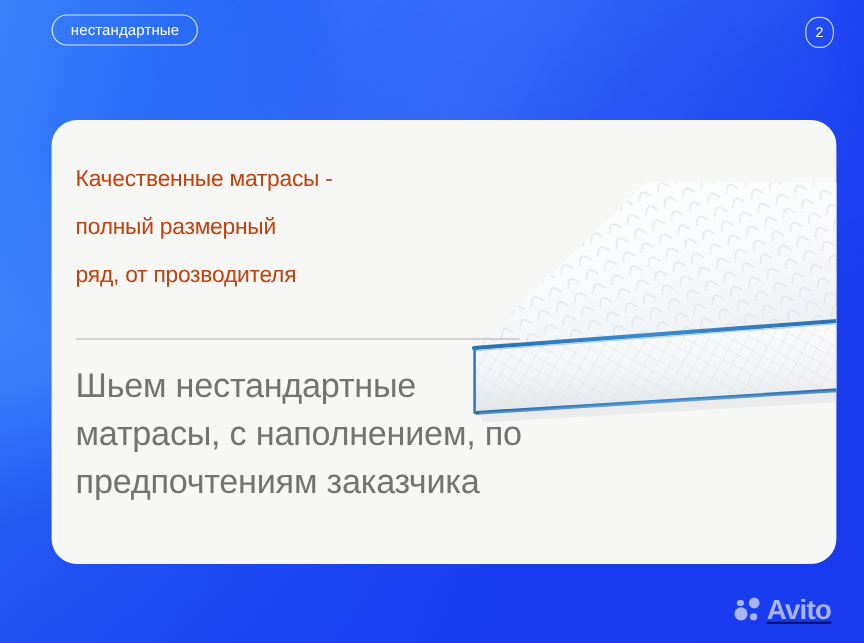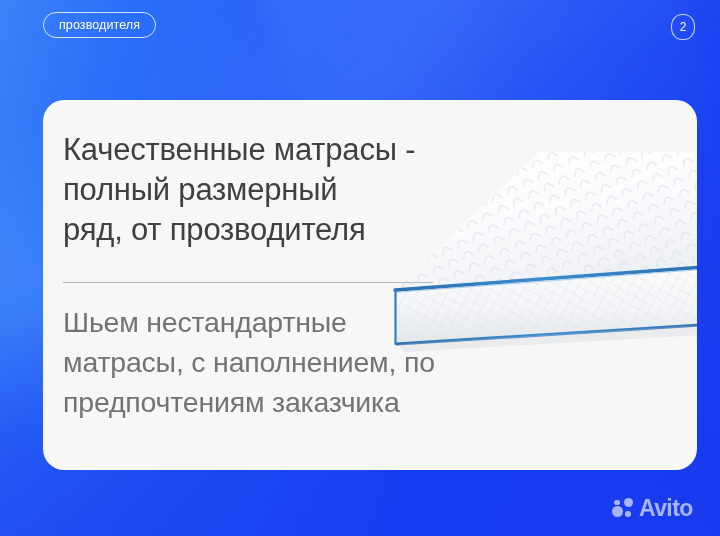--- a/index.html
+++ b/index.html
@@ -121,22 +121,22 @@
     width: 520px;
     height: 100%;
     z-index: 3;
   }
 
   .heading {
     position: absolute;
     left: 0;
     top: 30px;
     width: 430px;
-    color: #404040;
-    font-size: 31px;
+    color: #c2410c;
+    font-size: 19px;
     line-height: 40px;
     letter-spacing: -0.2px;
     white-space: pre-line;
   }
 
   .divider {
     position: absolute;
     left: 0;
     top: 182px;
     width: 370px;
@@ -171,20 +171,21 @@
   
   .avito {
     position: absolute;
     left: 612px;
     top: 498px;
     display: flex;
     align-items: center;
     gap: 5px;
     opacity: 0.62;
     pointer-events: none;
+    text-decoration: underline;
   }
   .avito-mark {
     position: relative;
     width: 22px;
     height: 20px;
   }
   .avito-mark i {
     position: absolute;
     display: block;
     border-radius: 50%;
@@ -207,21 +208,21 @@
 
 <div id="stage">
 
   <div class="bg-base"></div>
   <div class="bg-wedge"></div>
   <div class="bg-wedge2"></div>
   <div class="bg-glow-left"></div>
   <div class="bg-dark-bottom"></div>
 
   <div class="badge">
-    <span>прозводителя</span>
+    <span>нестандартные</span>
   </div>
 
   <div class="page-indicator">
     <span>2</span>
   </div>
 
   <div class="card">
 
     <div class="mattress-wrap">
       <svg width="320" height="300" viewBox="0 0 320 300">

